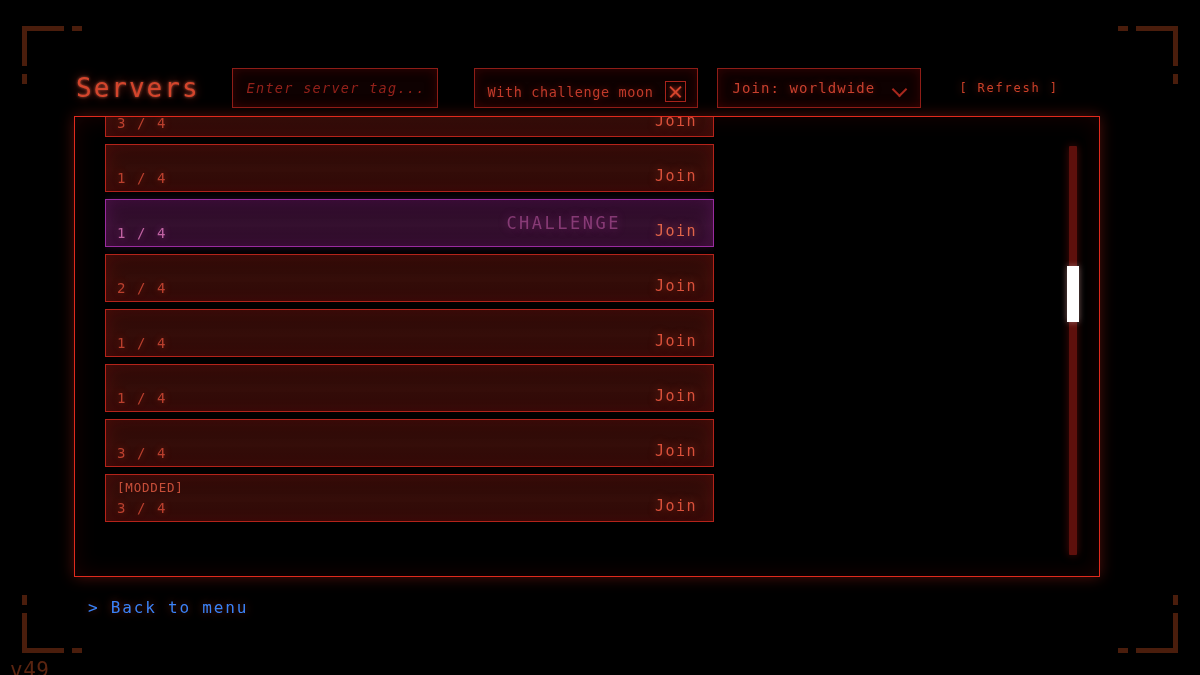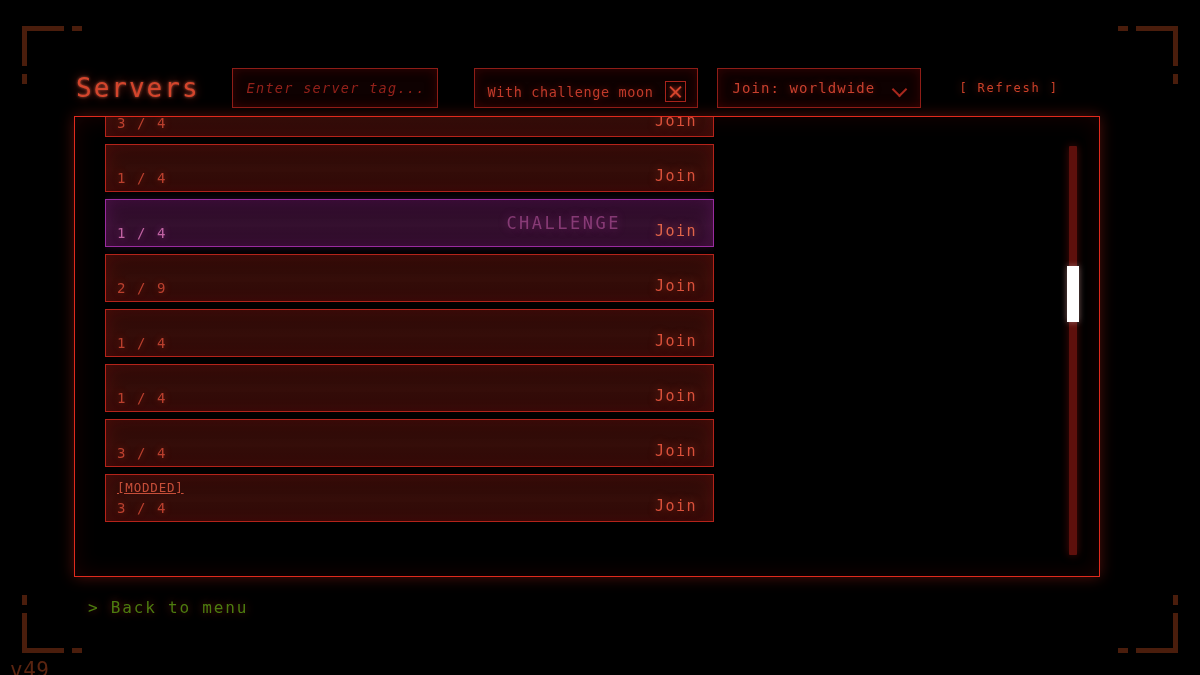--- a/index.html
+++ b/index.html
@@ -230,21 +230,21 @@
     left: 11px;
     top: 5px;
     font-size: 12.5px;
     letter-spacing: 0.8px;
     color: rgba(214,70,50,0.30);
     white-space: nowrap;
     overflow: hidden;
     max-width: 430px;
   }
   .server-row.challenge .row-name { color: rgba(214,120,200,0.28); }
-  .row-name.visible { color: rgba(226,90,66,0.85); text-decoration: underline; }
+  .row-name.visible { color: rgba(226,90,66,0.85); }
 
   .row-players {
     font-size: 14px;
     letter-spacing: 1.6px;
     color: rgba(222,78,56,0.78);
     text-shadow: 0 0 7px rgba(210,55,38,.45);
     white-space: nowrap;
   }
   .server-row.challenge .row-players {
     color: rgba(226,120,190,0.80);
@@ -306,21 +306,21 @@
     cursor: grab;
   }
 
   
   .back-button {
     position: absolute;
     left: 88px;
     top: 598px;
     font-size: 16px;
     letter-spacing: 1.8px;
-    color: #4d7c0f;
+    color: #3b82f6;
     text-shadow: 0 0 9px rgba(205,55,36,.5);
     background: none;
     border: 0;
     font-family: "DejaVu Sans Mono", monospace;
     cursor: pointer;
     white-space: nowrap;
   }
 
   .version-label {
     position: absolute;
@@ -396,21 +396,21 @@
           <button class="join-button">Join</button>
         </div>
         <div class="server-row challenge">
           <div class="row-name"></div>
           <div class="row-players">1 / 4</div>
           <div class="row-tag">CHALLENGE</div>
           <button class="join-button">Join</button>
         </div>
         <div class="server-row">
           <div class="row-name"></div>
-          <div class="row-players">2 / 9</div>
+          <div class="row-players">2 / 4</div>
           <button class="join-button">Join</button>
         </div>
         <div class="server-row">
           <div class="row-name"></div>
           <div class="row-players">1 / 4</div>
           <button class="join-button">Join</button>
         </div>
         <div class="server-row">
           <div class="row-name"></div>
           <div class="row-players">1 / 4</div>

